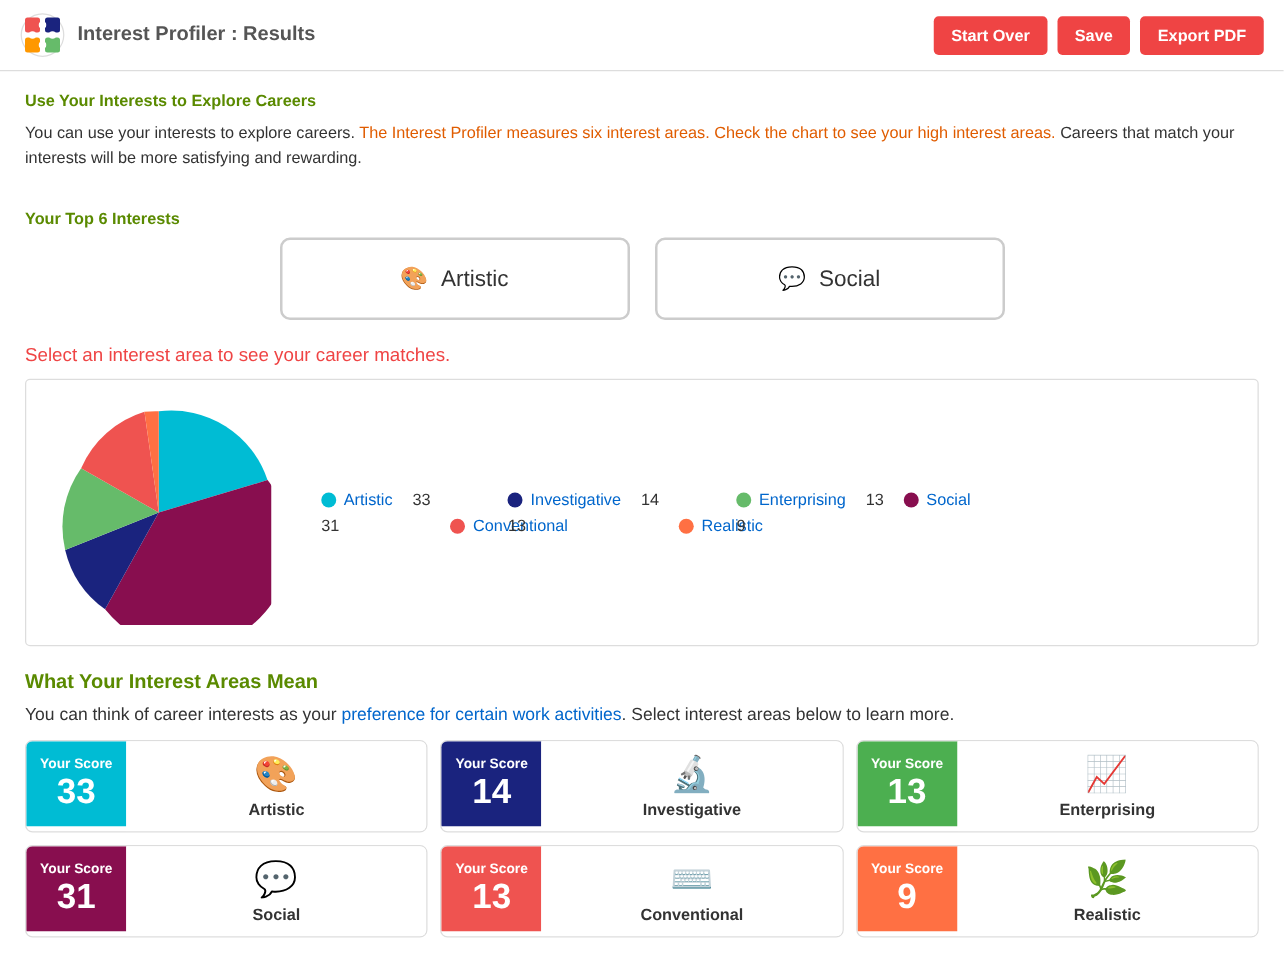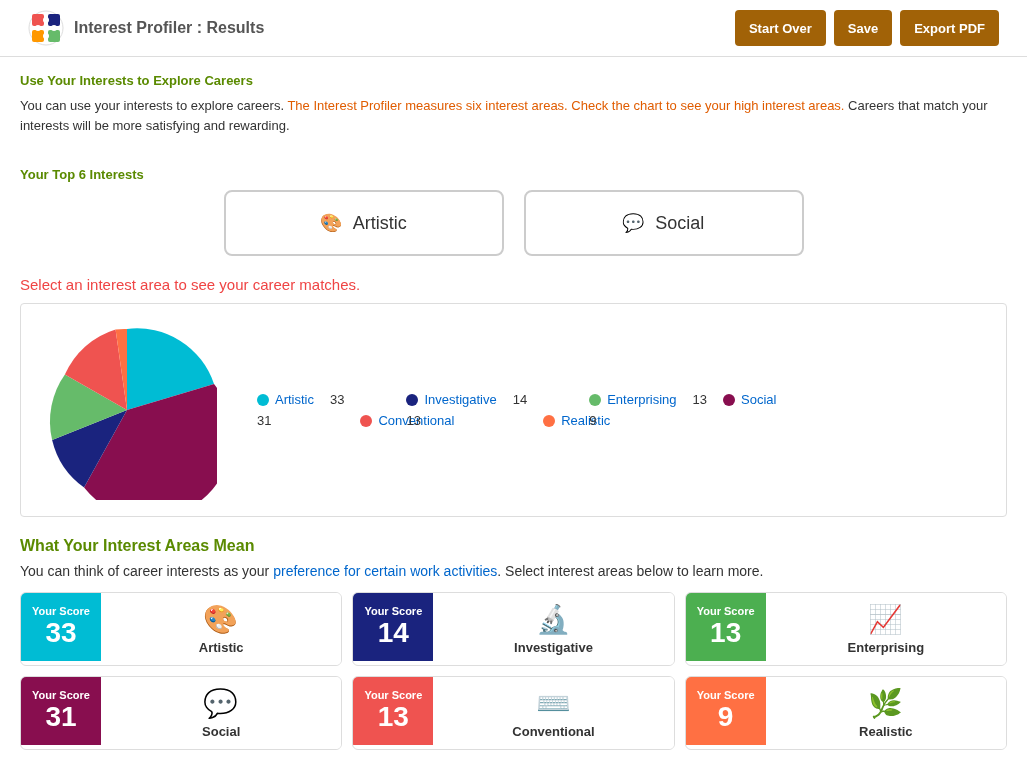--- a/index.html
+++ b/index.html
@@ -1,22 +1,23 @@
 <!DOCTYPE html>
 <html><head>
   <meta charset="utf-8">
   <style>
     * { box-sizing: border-box; margin: 0; padding: 0; }
     body { font-family: Arial, sans-serif; font-size: 14px; color: #333; background: #fff; }
 
     
     .header {
       display: flex;
+      align-items: center;
       justify-content: space-between;
-      padding: 10px 28px;
+      padding: 10px 16px;
       border-bottom: 1px solid #ddd;
     }
     .header-left {
       display: flex;
       align-items: center;
       gap: 10px;
     }
     .logo-icon {
       width: 36px;
       height: 36px;
@@ -24,21 +25,21 @@
     .header-title {
       font-size: 16px;
       font-weight: bold;
       color: #555;
     }
     .header-buttons {
       display: flex;
       gap: 8px;
     }
     .btn-green {
-      background: #a16207;
+      background: #ef4444;
       color: white;
       border: none;
       padding: 8px 14px;
       border-radius: 4px;
       cursor: pointer;
       font-size: 13px;
       font-weight: bold;
     }
 
     

